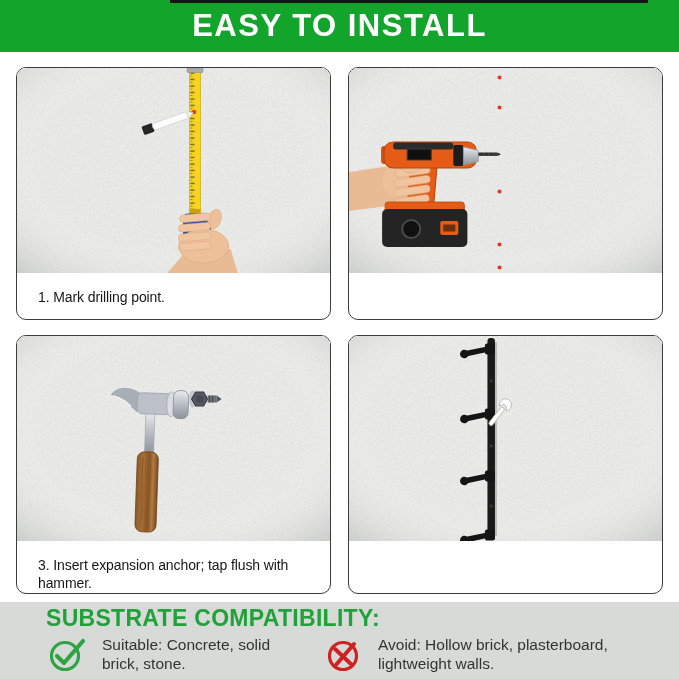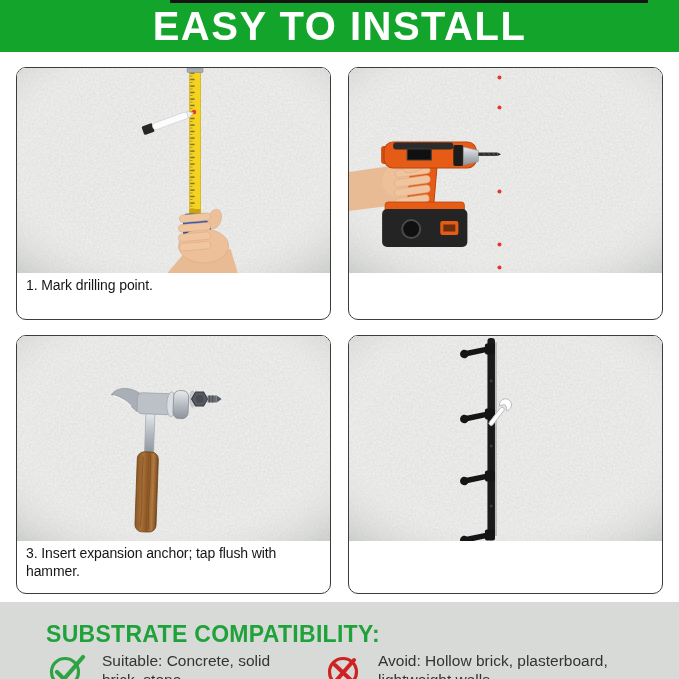--- a/index.html
+++ b/index.html
@@ -1,28 +1,28 @@
 <!DOCTYPE html>
 <html><head>
 <meta charset="utf-8">
 <style>
   html,body{margin:0;padding:0}
   body{width:679px;height:679px;position:relative;background:#ffffff;
        font-family:"Liberation Sans",sans-serif;overflow:hidden}
   .top-strip{position:absolute;top:0;left:170px;width:478px;height:3px;background:#141414;z-index:5}
   .banner{height:52px;background:#13a42c;display:flex;align-items:center;justify-content:center}
-  .banner-title{margin:0;color:#ffffff;font-size:40px;font-weight:bold;letter-spacing:1.5px}
+  .banner-title{margin:0;color:#ffffff;font-size:31px;font-weight:bold;letter-spacing:1.5px}
   .grid{margin:15px 16px 0;display:grid;grid-template-columns:315px 315px;
         grid-template-rows:253px 259px;column-gap:17px;row-gap:15px}
   .panel{border:1.5px solid #3c3c3c;border-radius:10px;background:#ffffff;overflow:hidden;
          box-sizing:border-box;display:flex;flex-direction:column}
   .photo{height:205px;flex:none;background:#f1f1f0}
   .photo svg{display:block;width:100%;height:100%}
-  .caption{margin:0;padding:4px 4px 0 9px;font-size:14px;line-height:17.5px;color:#161616;letter-spacing:-0.1px}
-  .compat{margin-top:8px;height:77px;background:#d8dad8;box-sizing:border-box;padding-top:19px}
+  .caption{margin:12px;padding:4px 4px 0 9px;font-size:14px;line-height:17.5px;color:#161616;letter-spacing:-0.1px}
+  .compat{margin-top:8px;height:77px;background:#d8dad8;box-sizing:border-box;padding-top:3px}
   .compat-title{margin:0 0 3px 46px;font-size:23px;font-weight:bold;color:#1ea239;letter-spacing:0.3px}
   .compat-cols{display:flex;align-items:center}
   .ccol{display:flex;align-items:flex-start}
   .ccol.left{margin-left:48px;width:272px}
   .ccol.right{margin-left:6px}
   .cicon{flex:none;margin-top:1px}
   .ctext{margin:0 0 0 12px;font-size:15.5px;line-height:19px;color:#333333}
   .ccol.left .ctext{width:190px}
   .ccol.right .ctext{width:280px}
   .defs-holder{position:absolute;width:0;height:0;overflow:hidden}

